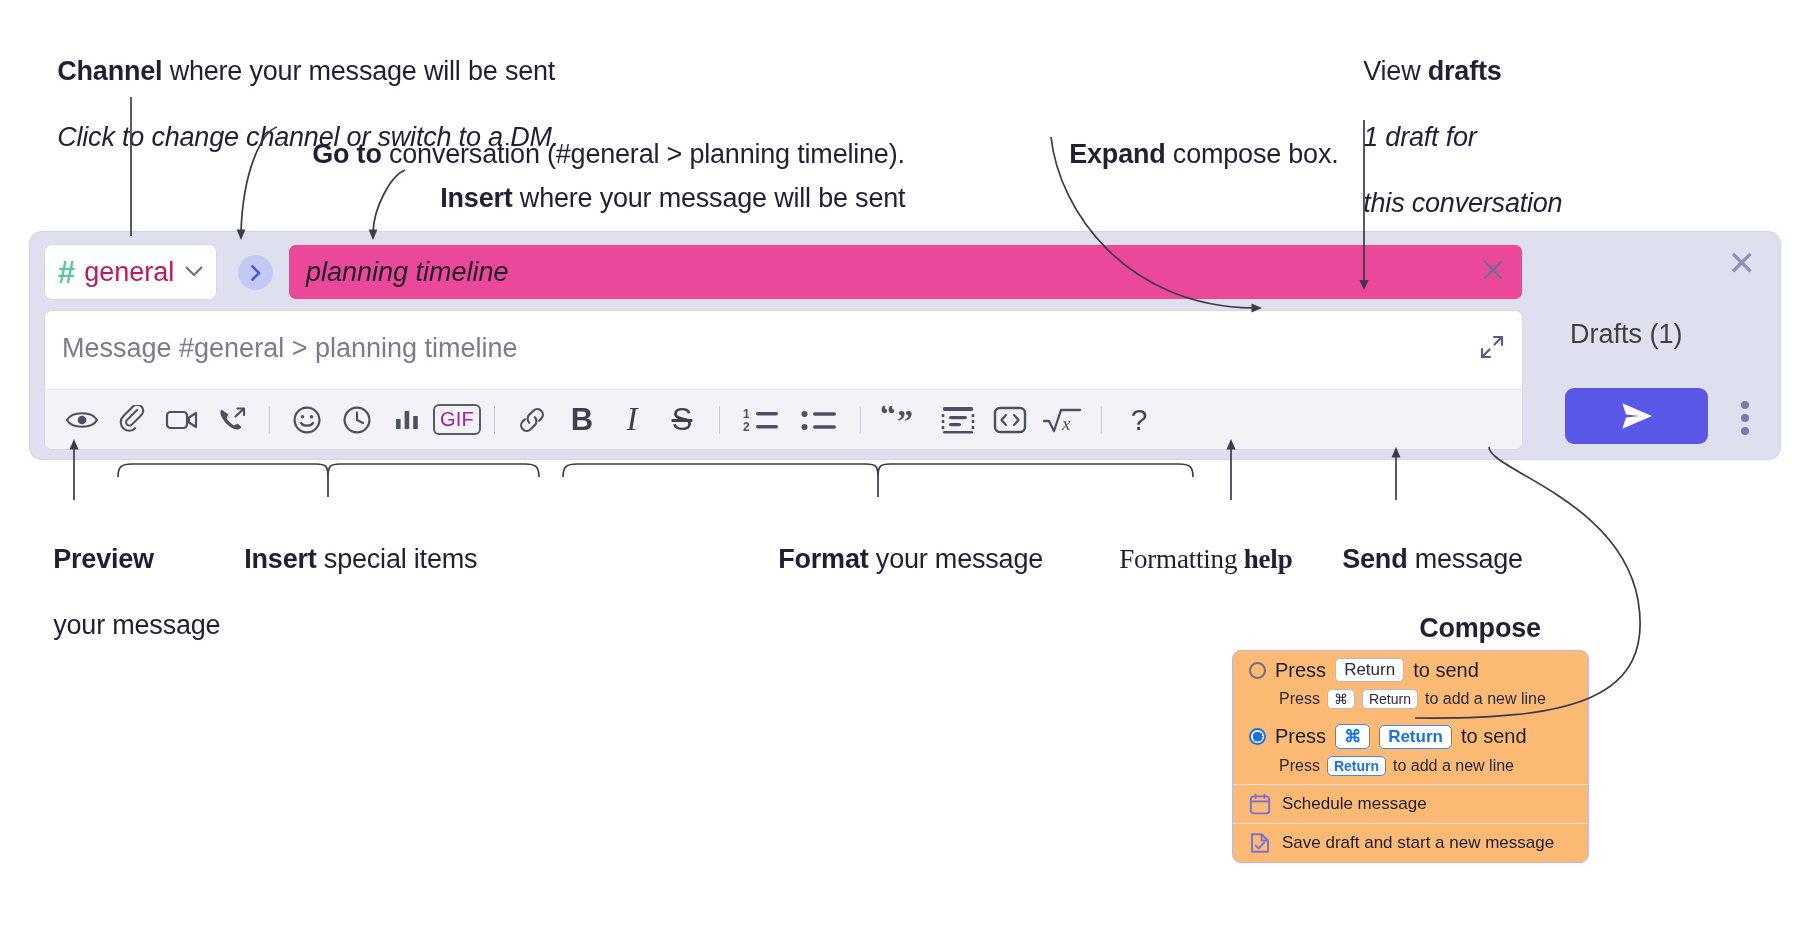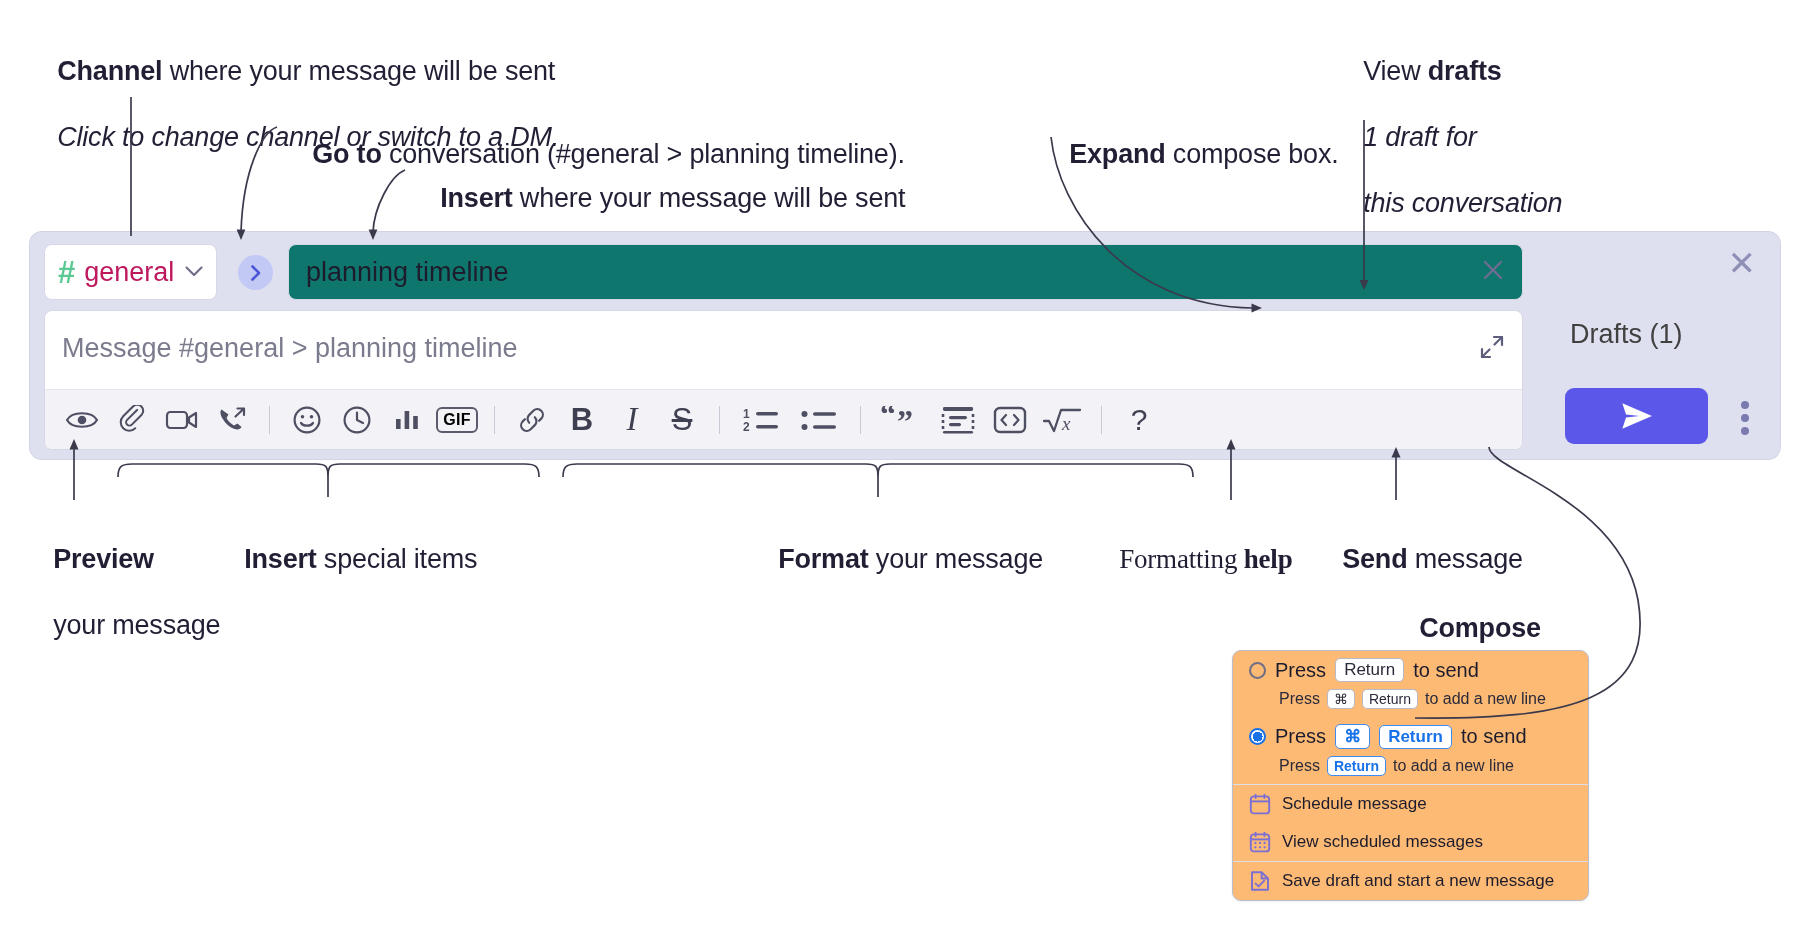--- a/index.html
+++ b/index.html
@@ -34,22 +34,22 @@
   .hash{color:#5ac994;font-weight:700;font-size:31px;line-height:1;}
   #channel-name{font-size:27px;color:#be185d;}
   .chev{margin-left:auto;color:#6e6b86;font-size:17px;}
   #goto-btn{
     position:absolute;left:194px;top:11px;width:35px;height:35px;border-radius:50%;
     background:#c3c9f5;display:flex;align-items:center;justify-content:center;
     color:#4a56d6;font-size:21px;font-weight:700;
   }
   #topic-field{
     position:absolute;left:244px;top:0;right:0;height:56px;
-    background:#0f766e;border:1px solid #d7d8e6;border-radius:8px;
-    display:flex;align-items:center;padding:0 14px 0 17px;box-sizing:border-box;
+    background:#ec4899;border:1px solid #d7d8e6;border-radius:8px;
+    display:flex;align-items:center;padding:0 14px 0 17px;box-sizing:border-box;font-style:italic;
   }
   #topic-value{font-size:27px;color:#1d1c2d;flex:1;}
   .xbtn{color:#6d6d92;font-size:32px;line-height:1;font-weight:300;cursor:pointer;}
 
   
   #message-area{
     position:absolute;left:0;top:66px;right:0;height:138px;
     background:#fff;border:1px solid #d7d8e6;border-radius:8px;overflow:hidden;
   }
   #message-placeholder{
@@ -59,21 +59,21 @@
 
   
   #toolbar{
     position:absolute;left:0;right:0;bottom:0;height:60px;background:#f3f3f7;
     border-top:1px solid #e7e7ef;display:flex;align-items:center;gap:0;padding:0 12px;box-sizing:border-box;
   }
   .tb{width:50px;height:48px;display:flex;align-items:center;justify-content:center;color:#5b5b6e;flex:0 0 auto;}
   .tb svg{display:block;}
   .sep{width:1px;height:28px;background:#c9c9d6;margin:0 12px;flex:0 0 auto;}
   .txtico{font-size:30px;color:#3f3f52;line-height:1;}
-  .gifbox{border:2.5px solid #5b5b6e;border-radius:6px;padding:2px 5px;font-size:16px;font-weight:700;color:#000000;letter-spacing:0.3px;}
+  .gifbox{border:2.5px solid #5b5b6e;border-radius:6px;padding:2px 5px;font-size:20px;font-weight:400;color:#a21caf;letter-spacing:0.3px;}
 
   
   #drafts-link{
     position:absolute;left:1540px;top:87px;font-size:27px;color:#404040;cursor:pointer;white-space:nowrap;
   }
   #panel-close{position:absolute;right:24px;top:14px;color:#8f90b8;font-size:34px;line-height:1;font-weight:300;}
   #send-button{
     position:absolute;left:1535px;top:156px;width:143px;height:56px;background:#5b57e8;
     border-radius:9px;display:flex;align-items:center;justify-content:center;border:none;cursor:pointer;
   }
@@ -395,34 +395,20 @@
 
     <div class="mitem">
       <svg width="22" height="22" viewBox="0 0 22 22">
         <rect x="1.8" y="3.4" width="18.4" height="17" rx="3" fill="none" stroke="#7b6fd4" stroke-width="1.9"></rect>
         <path d="M1.8 8.4 L20.2 8.4" stroke="#7b6fd4" stroke-width="1.9"></path>
         <path d="M6.6 1.6 L6.6 5 M15.4 1.6 L15.4 5" stroke="#7b6fd4" stroke-width="1.9" stroke-linecap="round"></path>
       </svg>
       <span>Schedule message</span>
     </div>
 
-    <div class="mitem">
-      <svg width="22" height="22" viewBox="0 0 22 22">
-        <rect x="1.8" y="3.4" width="18.4" height="17" rx="3" fill="none" stroke="#7b6fd4" stroke-width="1.9"></rect>
-        <path d="M1.8 8.4 L20.2 8.4" stroke="#7b6fd4" stroke-width="1.9"></path>
-        <path d="M6.6 1.6 L6.6 5 M15.4 1.6 L15.4 5" stroke="#7b6fd4" stroke-width="1.9" stroke-linecap="round"></path>
-        <circle cx="6.4" cy="12" r="1.15" fill="#7b6fd4"></circle>
-        <circle cx="11" cy="12" r="1.15" fill="#7b6fd4"></circle>
-        <circle cx="15.6" cy="12" r="1.15" fill="#7b6fd4"></circle>
-        <circle cx="6.4" cy="16.3" r="1.15" fill="#7b6fd4"></circle>
-        <circle cx="11" cy="16.3" r="1.15" fill="#7b6fd4"></circle>
-        <circle cx="15.6" cy="16.3" r="1.15" fill="#7b6fd4"></circle>
-      </svg>
-      <span>View scheduled messages</span>
-    </div>
 
     <div class="mdiv"></div>
 
     <div class="mitem">
       <svg width="22" height="22" viewBox="0 0 22 22">
         <path d="M3 2.2 L12.6 2.2 L19 8.5 L19 19.8 L3 19.8 Z" fill="none" stroke="#7b6fd4" stroke-width="1.9" stroke-linejoin="round"></path>
         <path d="M12.6 2.2 L12.6 8.5 L19 8.5" fill="none" stroke="#7b6fd4" stroke-width="1.9" stroke-linejoin="round"></path>
         <path d="M6.6 13.6 L9.6 16.4 L15.2 10.6" fill="none" stroke="#7b6fd4" stroke-width="1.9" stroke-linecap="round" stroke-linejoin="round"></path>
       </svg>
       <span>Save draft and start a new message</span>

